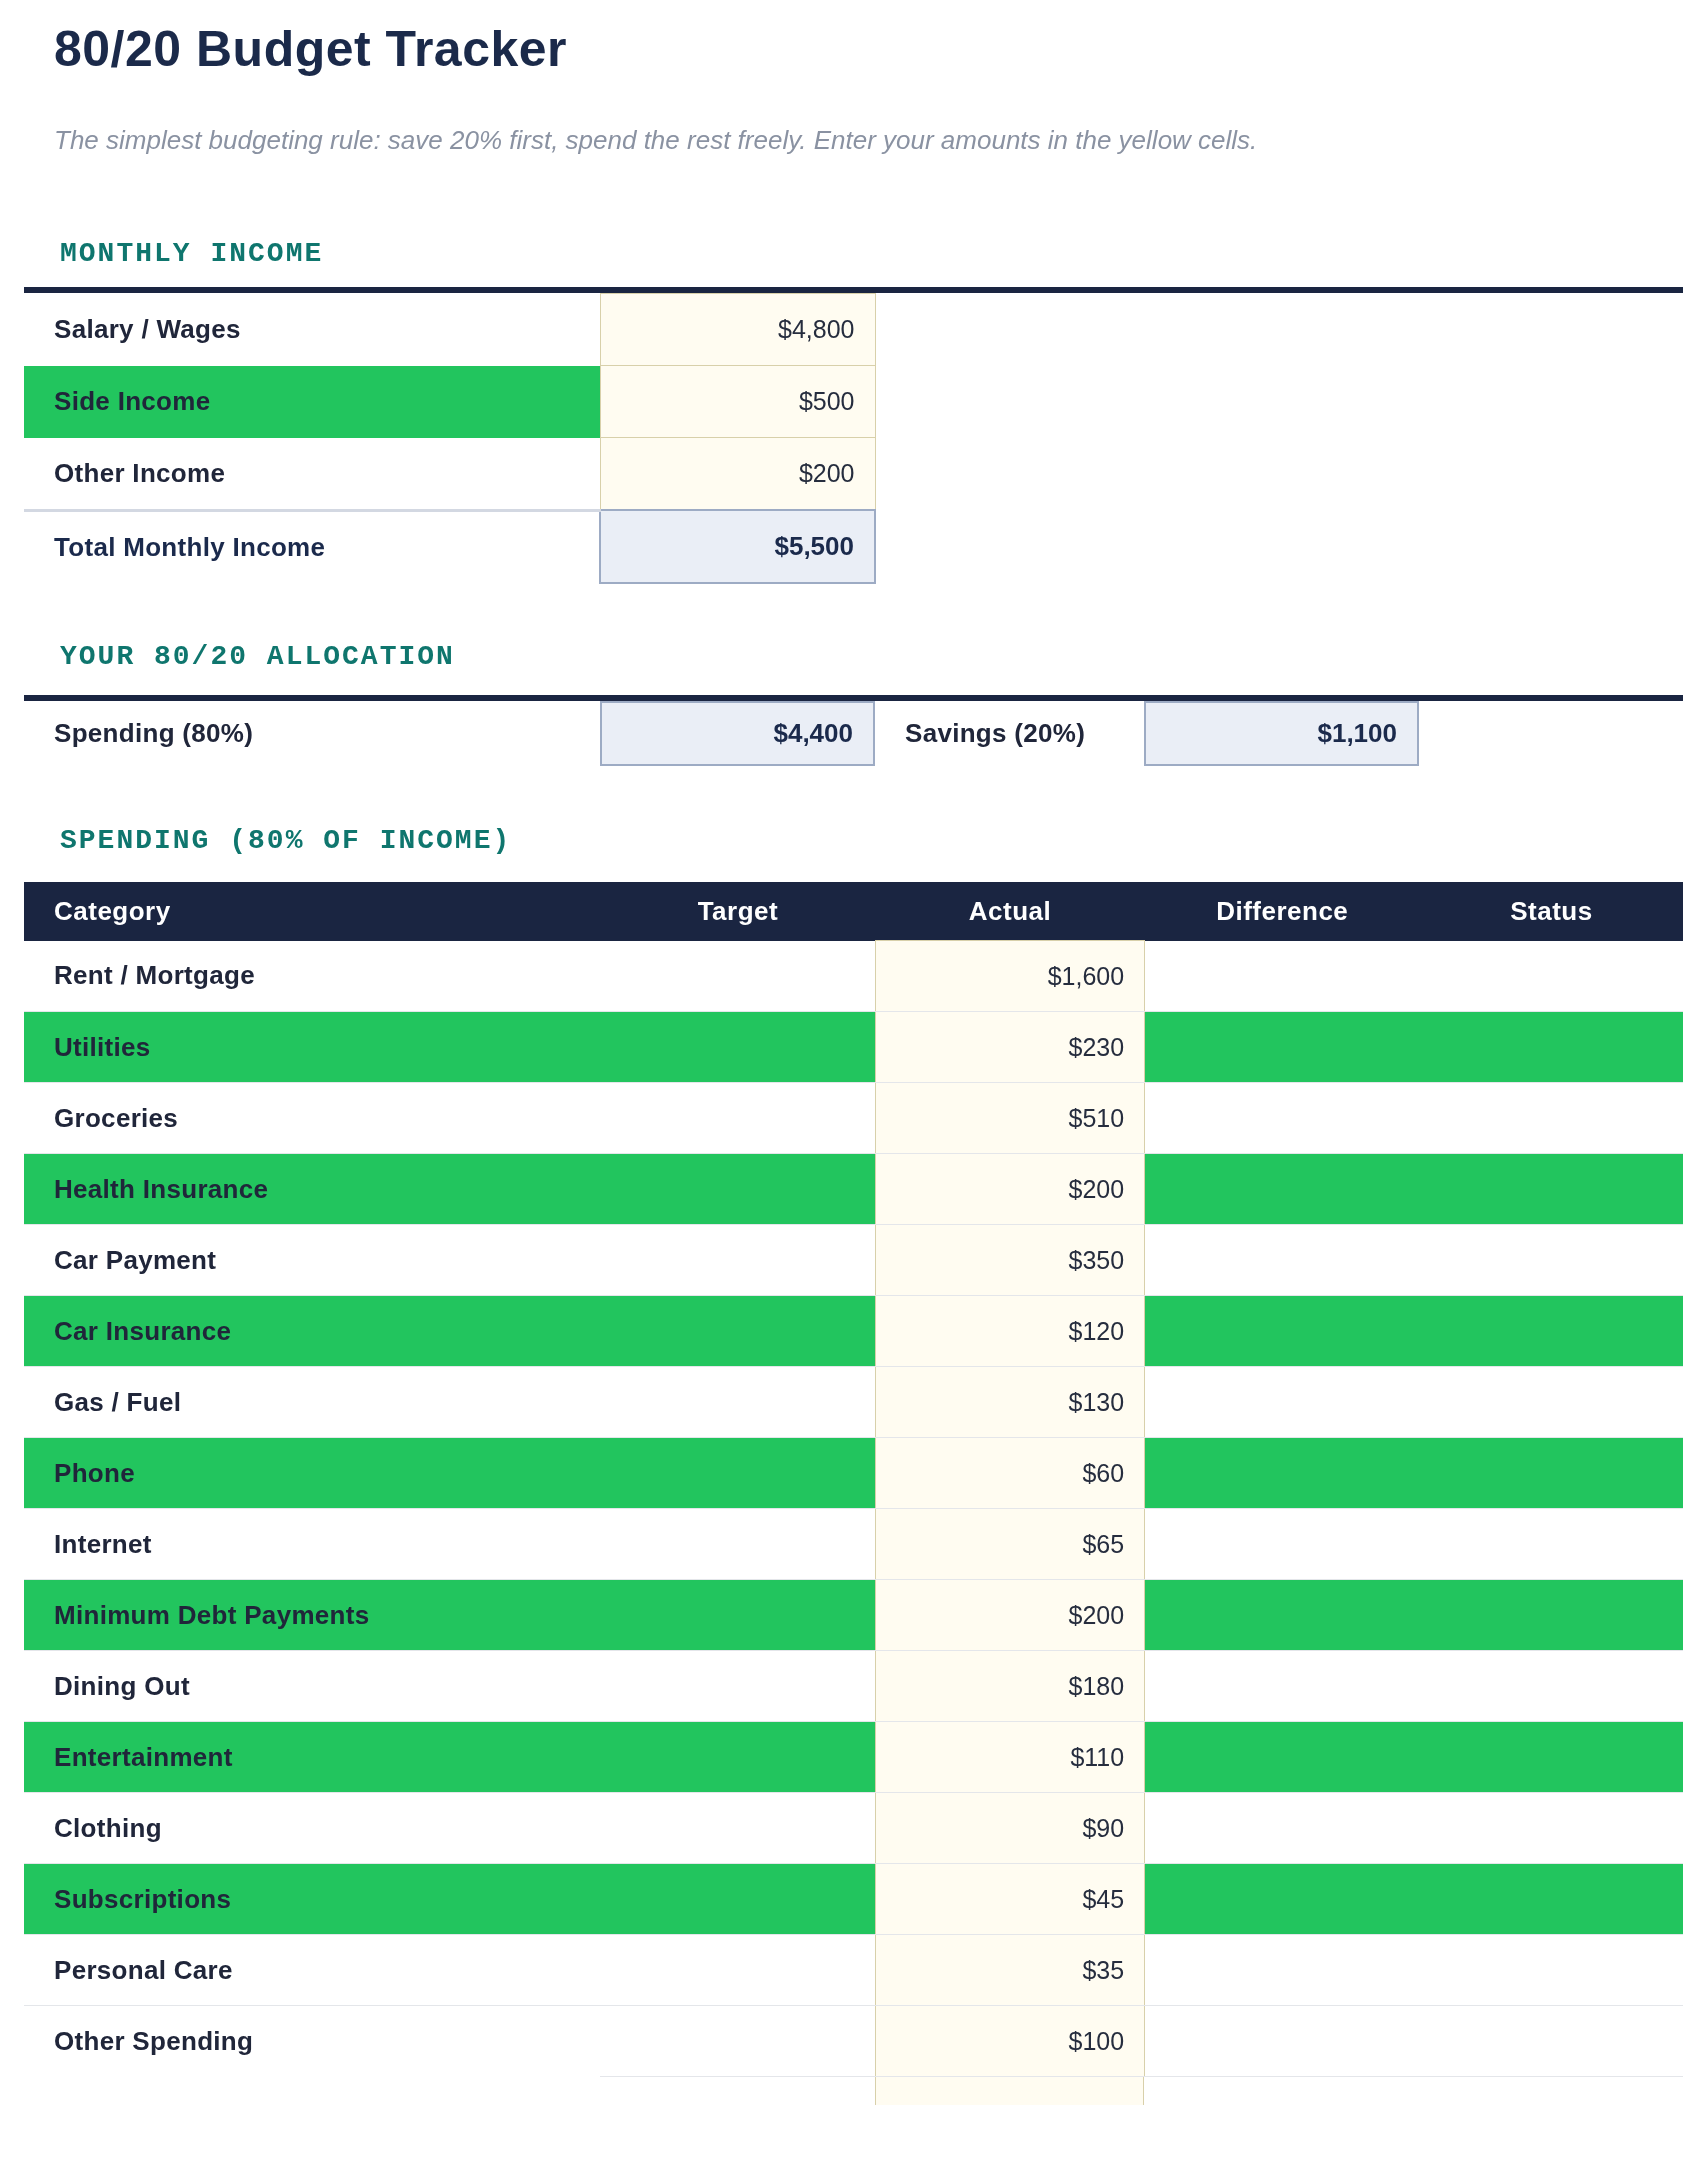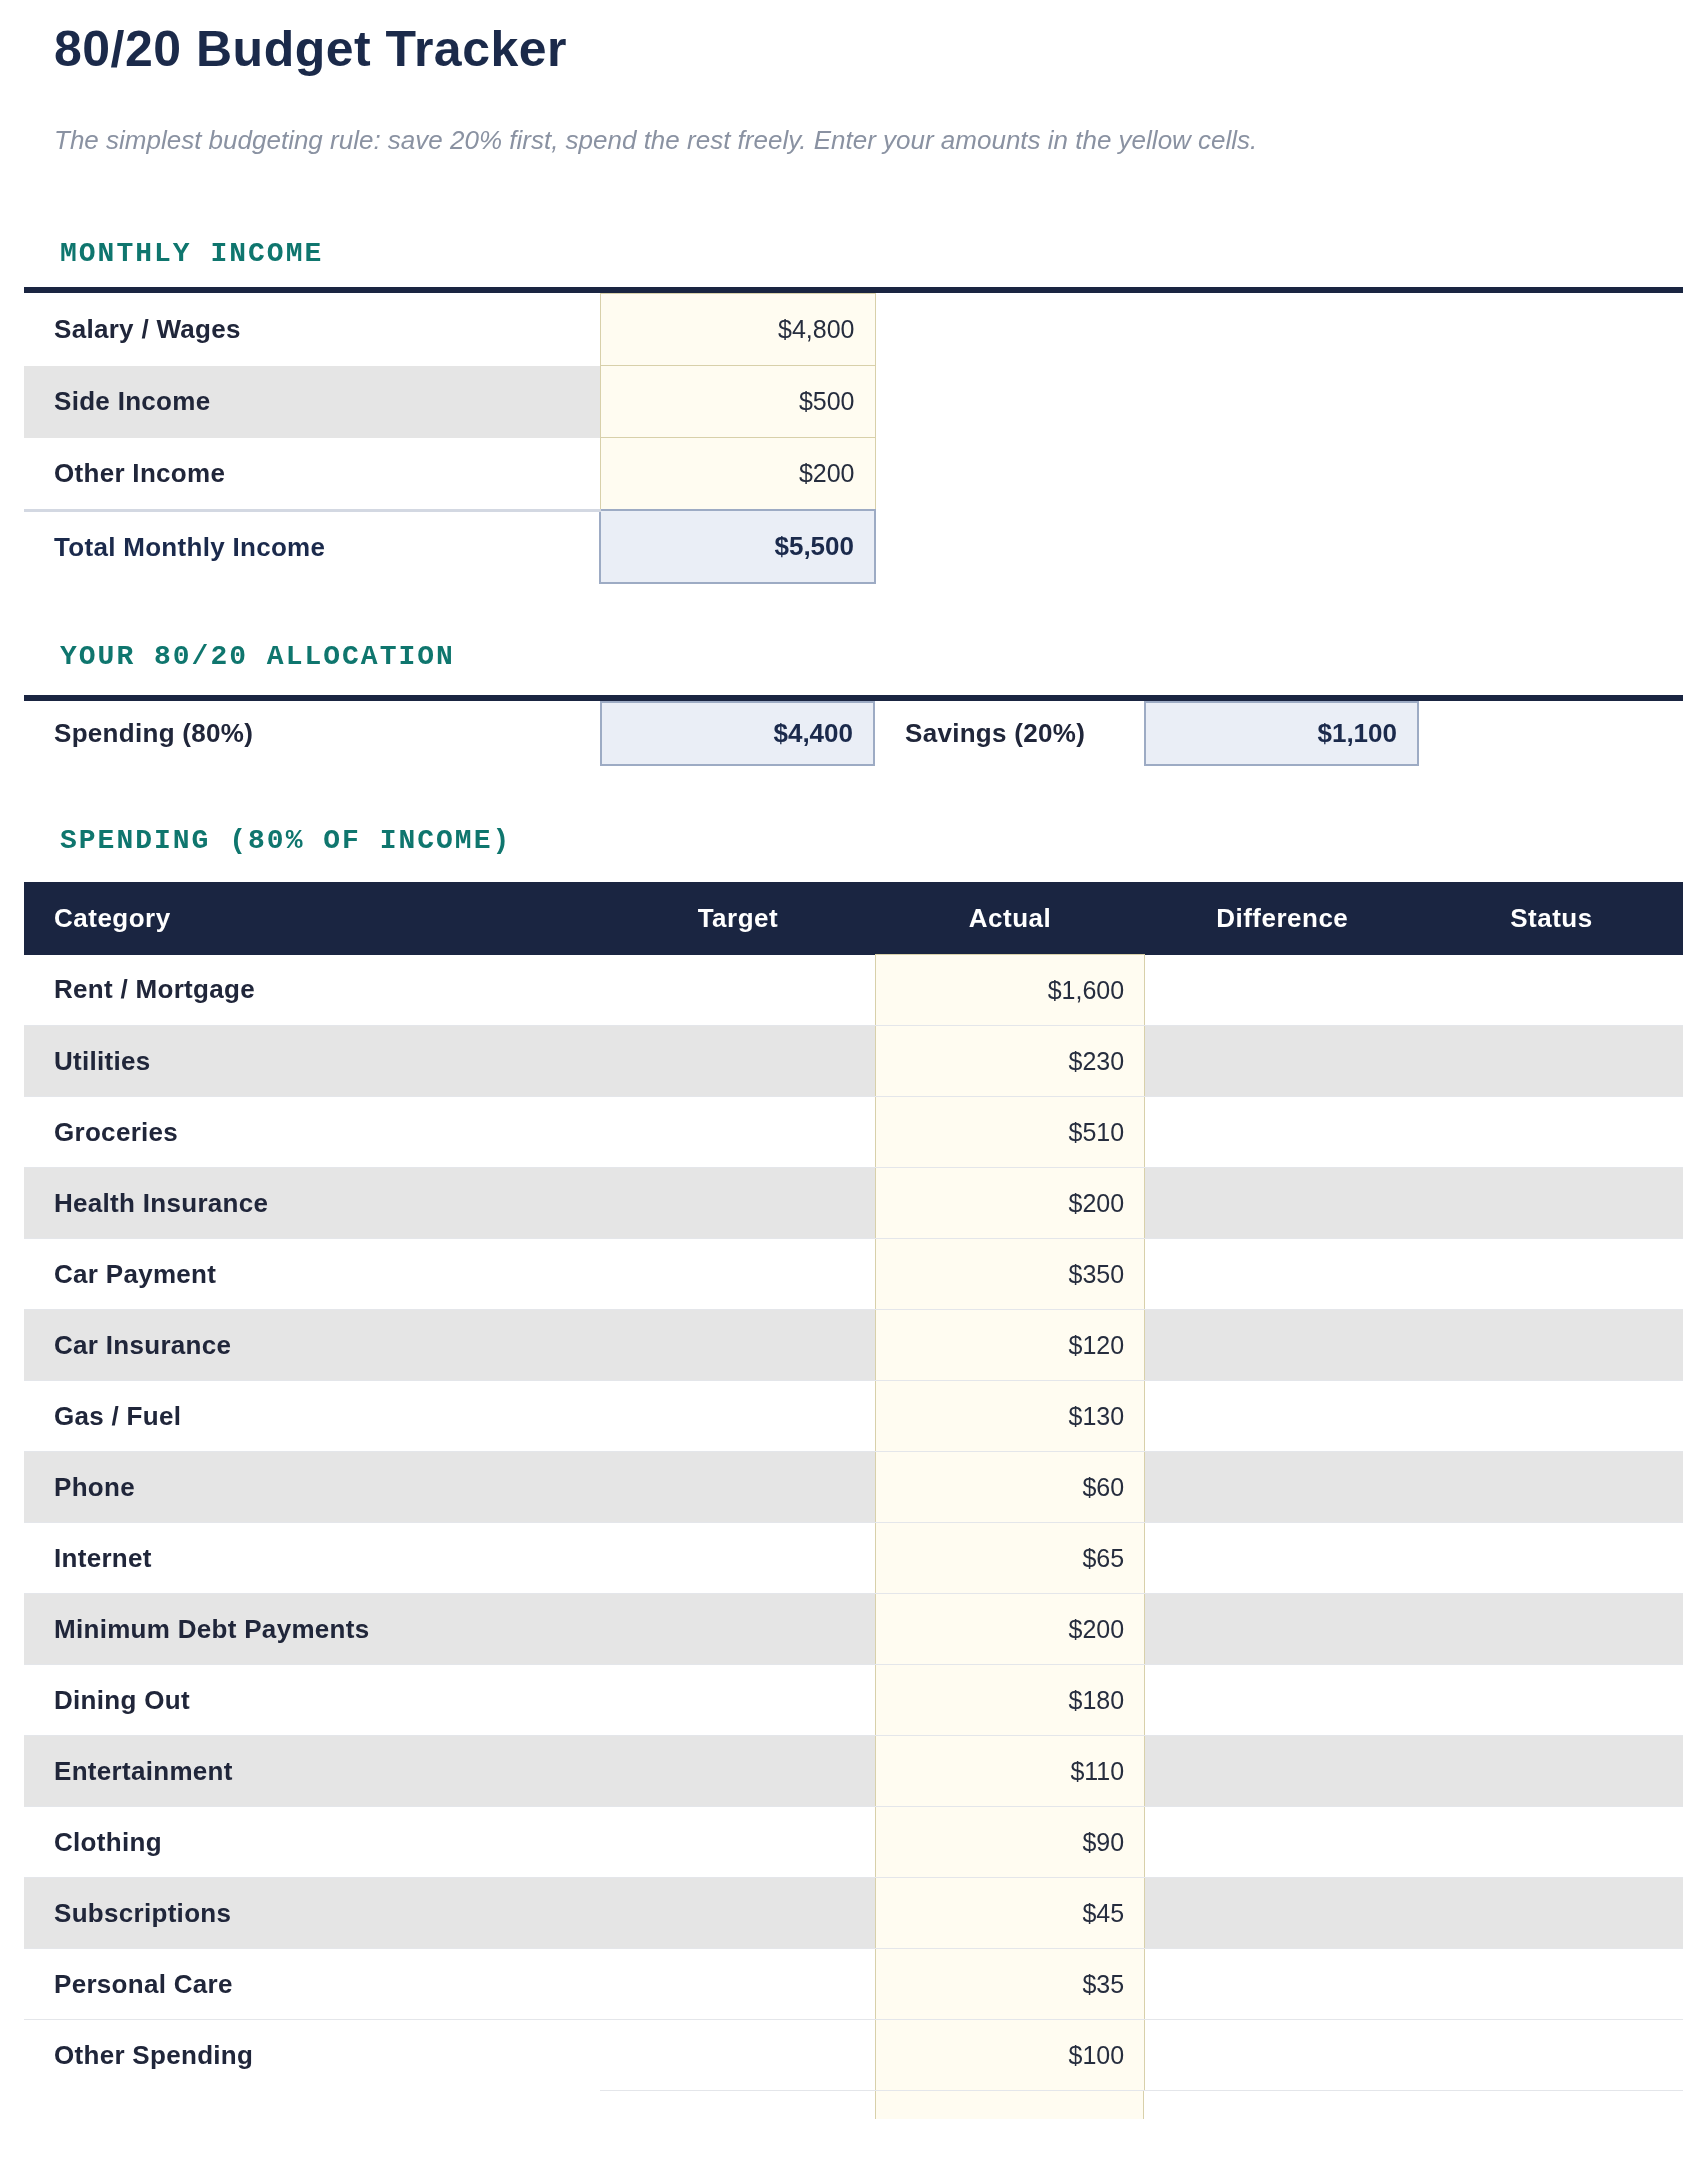--- a/index.html
+++ b/index.html
@@ -37,38 +37,38 @@
   .lbl-text{font-weight:bold;font-size:26px;letter-spacing:0.3px;color:#20263a;}
   .num{font-size:25px;color:#262d3e;}
   .yellow{background:#fffcf1;border:1px solid #d8d0aa;margin-left:36px;}
   .bluecell{background:#eaeef6;border:2px solid #9dabc4;}
 
   
   .income-table{border-collapse:collapse;width:851px;table-layout:fixed;}
   .income-table td{height:71px;padding:0;}
   .income-table td.lbl{padding-left:30px;}
   .income-table td.val{text-align:right;padding-right:20px;}
-  tr.striped{background:#e5e5e5;}
+  tr.striped{background:#22c55e;}
   tr.total-row td{font-weight:bold;color:#1b2a4c;}
   tr.total-row td.lbl{border-top:3px solid #d3d8e2;}
   tr.total-row td.val{font-size:26px;}
 
   
   .alloc-row{
     display:grid;grid-template-columns:576px 275px 269px 275px 263px;
     width:1659px;height:65px;
   }
   .acell{display:flex;align-items:center;box-sizing:border-box;}
   .acell.albl{padding-left:30px;}
   .acell.aval{justify-content:flex-end;padding-right:20px;font-weight:bold;font-size:26px;color:#1b2a4c;}
 
   
   .spend-table{border-collapse:collapse;width:1659px;margin-top:25px;table-layout:fixed;}
   .spend-table th{
-    background:#1a2541;height:72px;padding:0;
+    background:#1a2541;height:58px;padding:0;
     color:#ffffff;font-size:26px;font-weight:bold;letter-spacing:0.5px;text-align:center;
   }
   .spend-table th.h-cat{text-align:left;padding-left:30px;}
   .spend-table td{height:70px;padding:0;border-bottom:1px solid #e4e6ea;}
   .spend-table td.cat{padding-left:30px;}
   .spend-table td.val{text-align:right;padding-right:20px;}
   .spend-table tr:last-child td.cat{border-bottom:none;}
 
   
   .partial-row{

